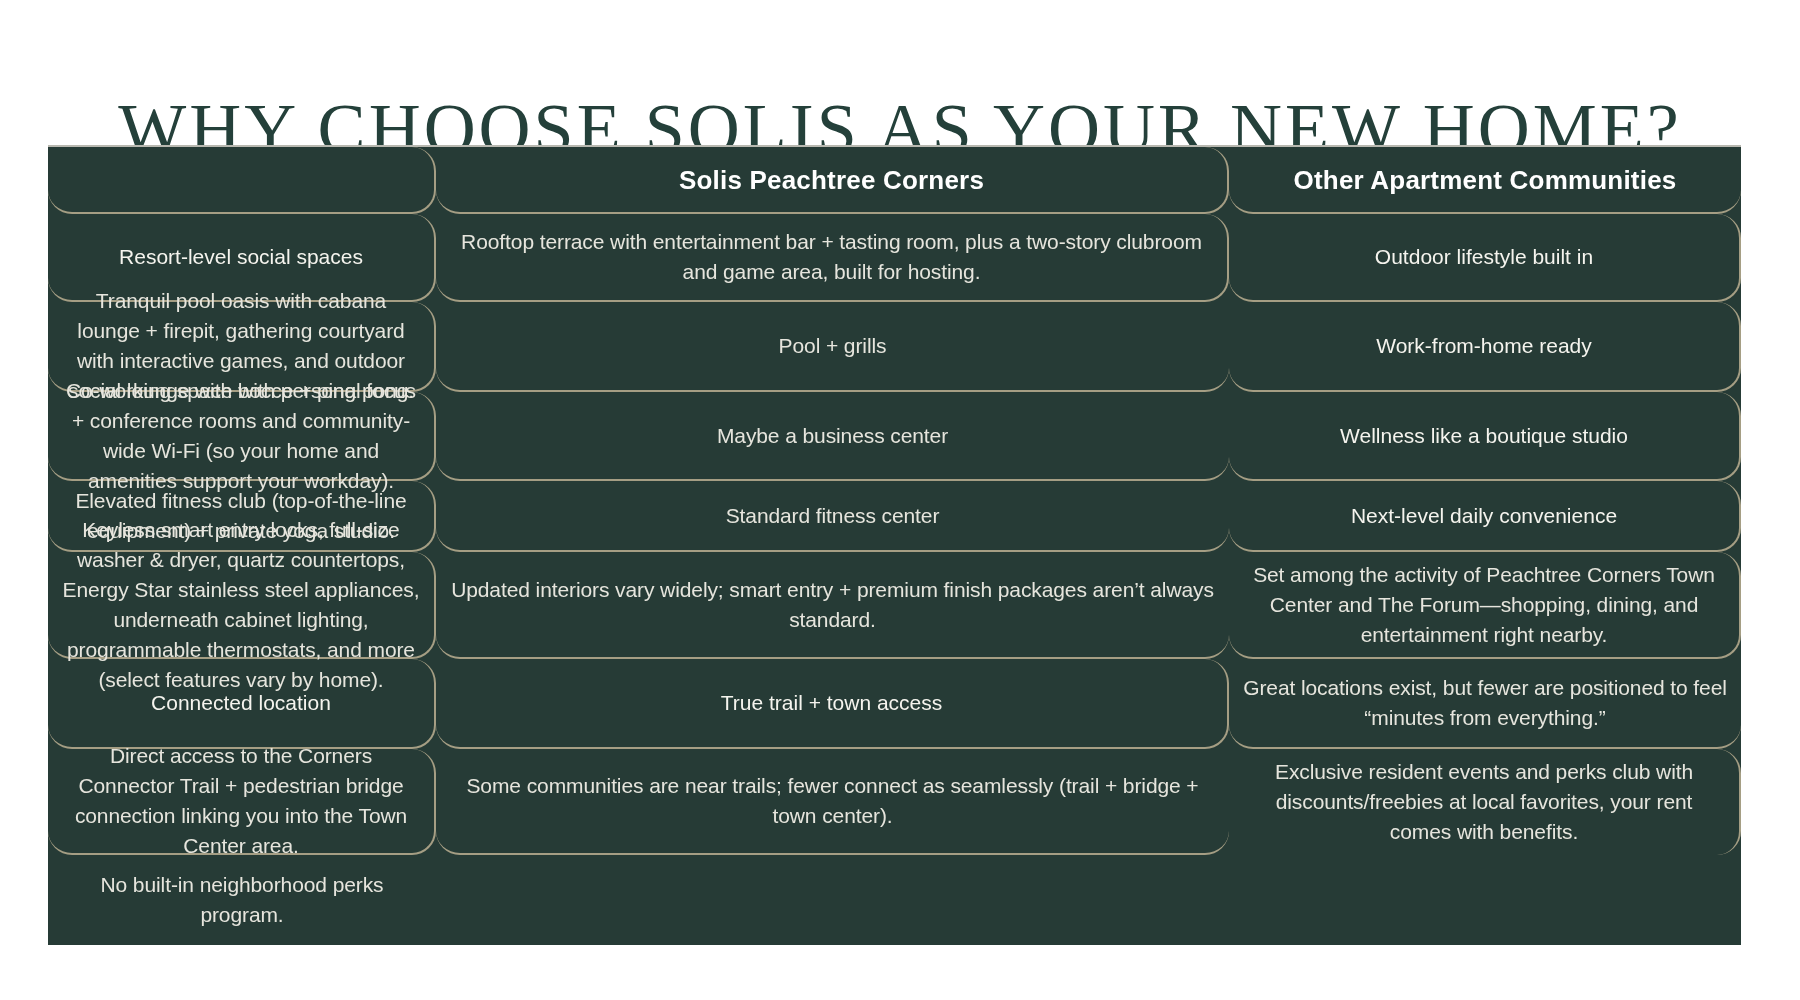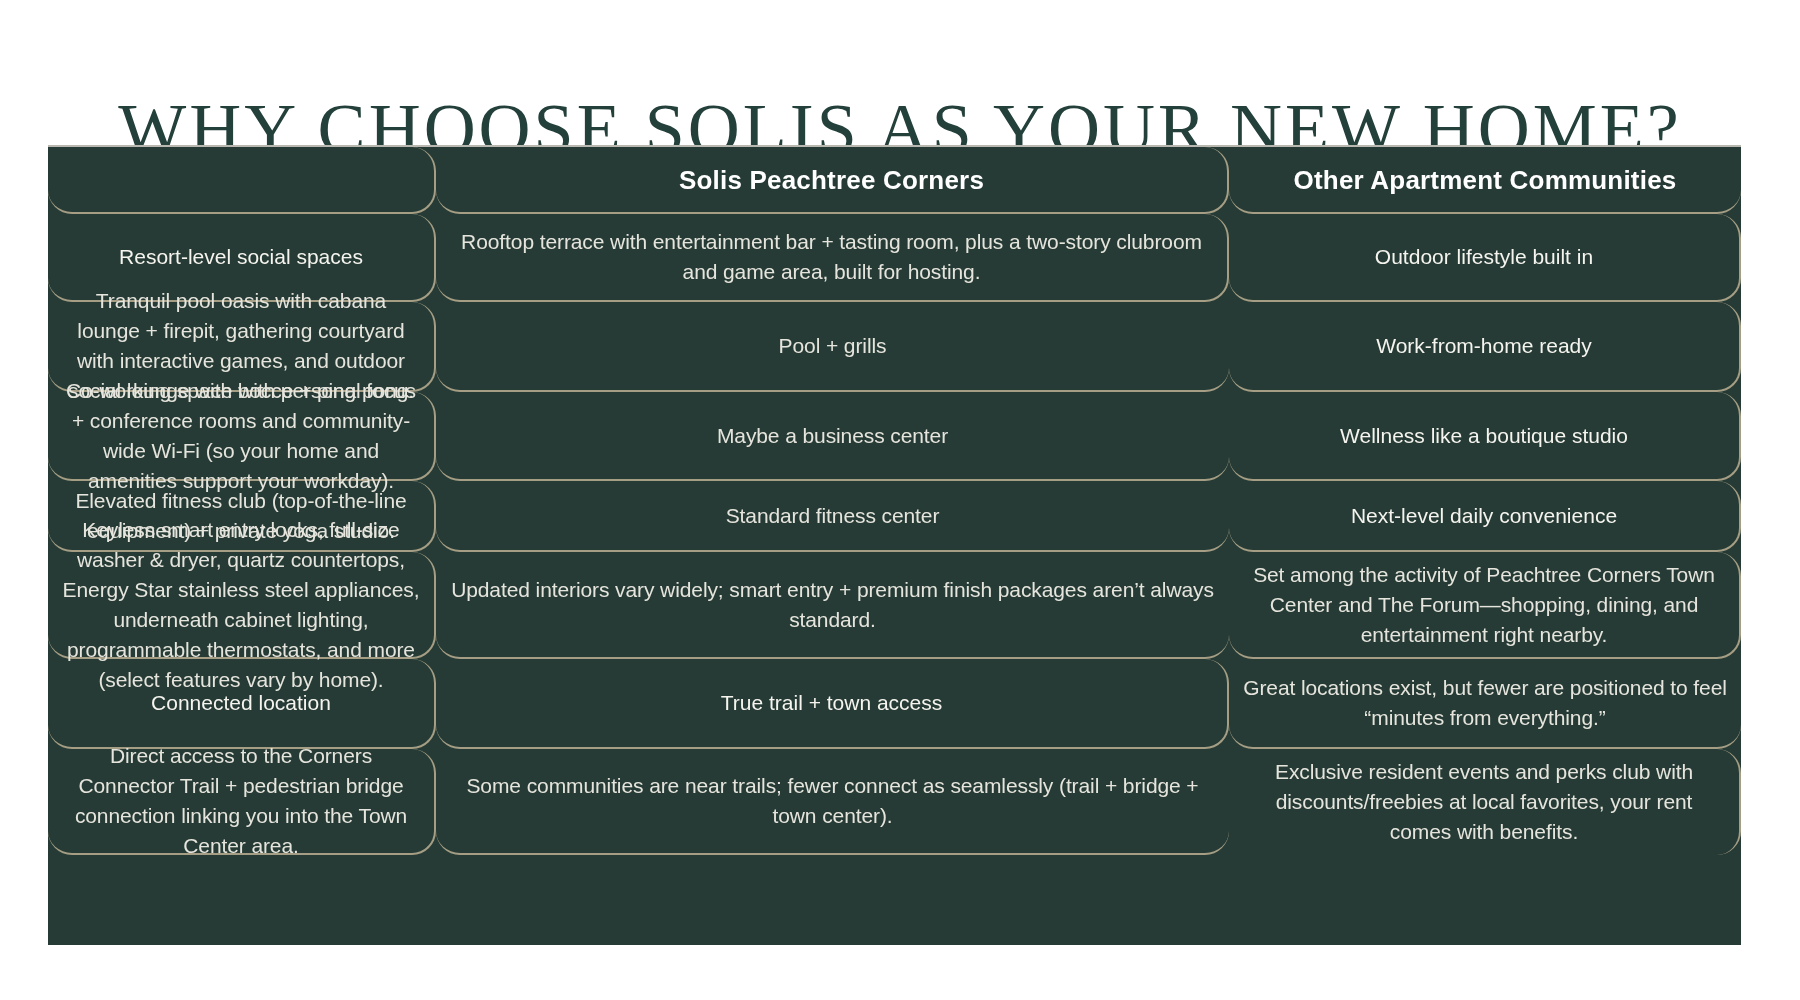--- a/index.html
+++ b/index.html
@@ -66,13 +66,14 @@
 
   <div class="cell body">Set among the activity of Peachtree Corners Town Center and The Forum—shopping, dining, and entertainment right nearby.</div>
   <div class="cell feature">Connected location</div>
   <div class="cell feature">True trail + town access</div>
 
   <div class="cell body last-col">Great locations exist, but fewer are positioned to feel “minutes from everything.”</div>
   <div class="cell body">Direct access to the Corners Connector Trail + pedestrian bridge connection linking you into the Town Center area.</div>
   <div class="cell body last-col">Some communities are near trails; fewer connect as seamlessly (trail + bridge + town center).</div>
 
   <div class="cell body last-row">Exclusive resident events and perks club with discounts/freebies at local favorites, your rent comes with benefits.</div>
+  <div class="cell body last-col last-row">No built-in neighborhood perks program.</div>
 </div>
 
 </body></html>

